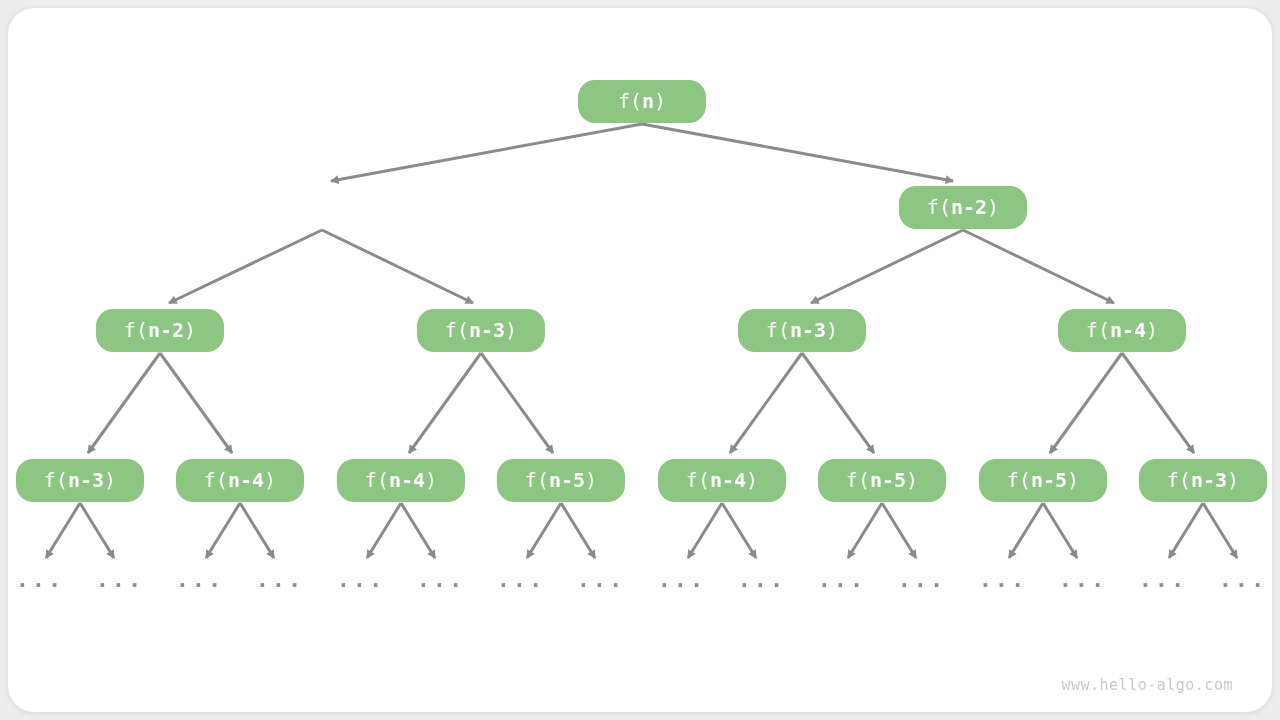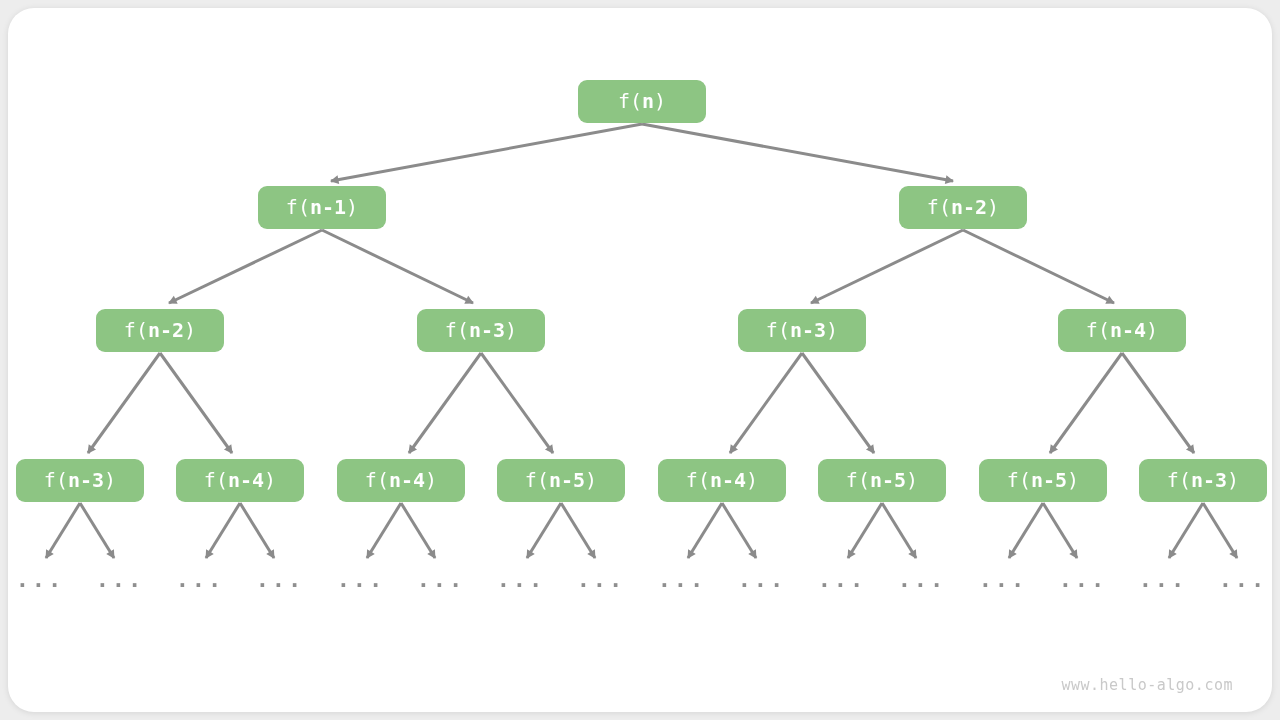--- a/index.html
+++ b/index.html
@@ -22,21 +22,21 @@
     left: 0; top: 0; width: 1280px; height: 720px;
   }
   svg.edges {
     position: absolute;
     left: 0; top: 0; width: 1280px; height: 720px;
   }
   .node {
     position: absolute;
     width: 128px; height: 43px;
     background: #8dc583;
-    border-radius: 9px;
+    border-radius: 17px;
     color: #ffffff;
     font-size: 20px;
     line-height: 43px;
     text-align: center;
     white-space: nowrap;
   }
   .node .var { font-weight: bold; }
   .ellipsis {
     position: absolute;
     transform: translate(-50%, -50%);
@@ -100,21 +100,20 @@
       <line x1="882" y1="503" x2="916" y2="558" marker-end="url(#arrowhead)"></line>
       <line x1="1043" y1="503" x2="1009" y2="558" marker-end="url(#arrowhead)"></line>
       <line x1="1043" y1="503" x2="1077" y2="558" marker-end="url(#arrowhead)"></line>
       <line x1="1203" y1="503" x2="1169" y2="558" marker-end="url(#arrowhead)"></line>
       <line x1="1203" y1="503" x2="1237" y2="558" marker-end="url(#arrowhead)"></line>
     </g>
   </svg>
 
   <div class="node" style="left:578px; top:80px;"><span>f(</span><span class="var">n</span><span>)</span></div>
 
-  <div class="node" style="left:258px; top:186px;"><span>f(</span><span class="var">n-1</span><span>)</span></div>
   <div class="node" style="left:899px; top:186px;"><span>f(</span><span class="var">n-2</span><span>)</span></div>
 
   <div class="node" style="left:96px; top:309px;"><span>f(</span><span class="var">n-2</span><span>)</span></div>
   <div class="node" style="left:417px; top:309px;"><span>f(</span><span class="var">n-3</span><span>)</span></div>
   <div class="node" style="left:738px; top:309px;"><span>f(</span><span class="var">n-3</span><span>)</span></div>
   <div class="node" style="left:1058px; top:309px;"><span>f(</span><span class="var">n-4</span><span>)</span></div>
 
   <div class="node" style="left:16px; top:459px;"><span>f(</span><span class="var">n-3</span><span>)</span></div>
   <div class="node" style="left:176px; top:459px;"><span>f(</span><span class="var">n-4</span><span>)</span></div>
   <div class="node" style="left:337px; top:459px;"><span>f(</span><span class="var">n-4</span><span>)</span></div>

